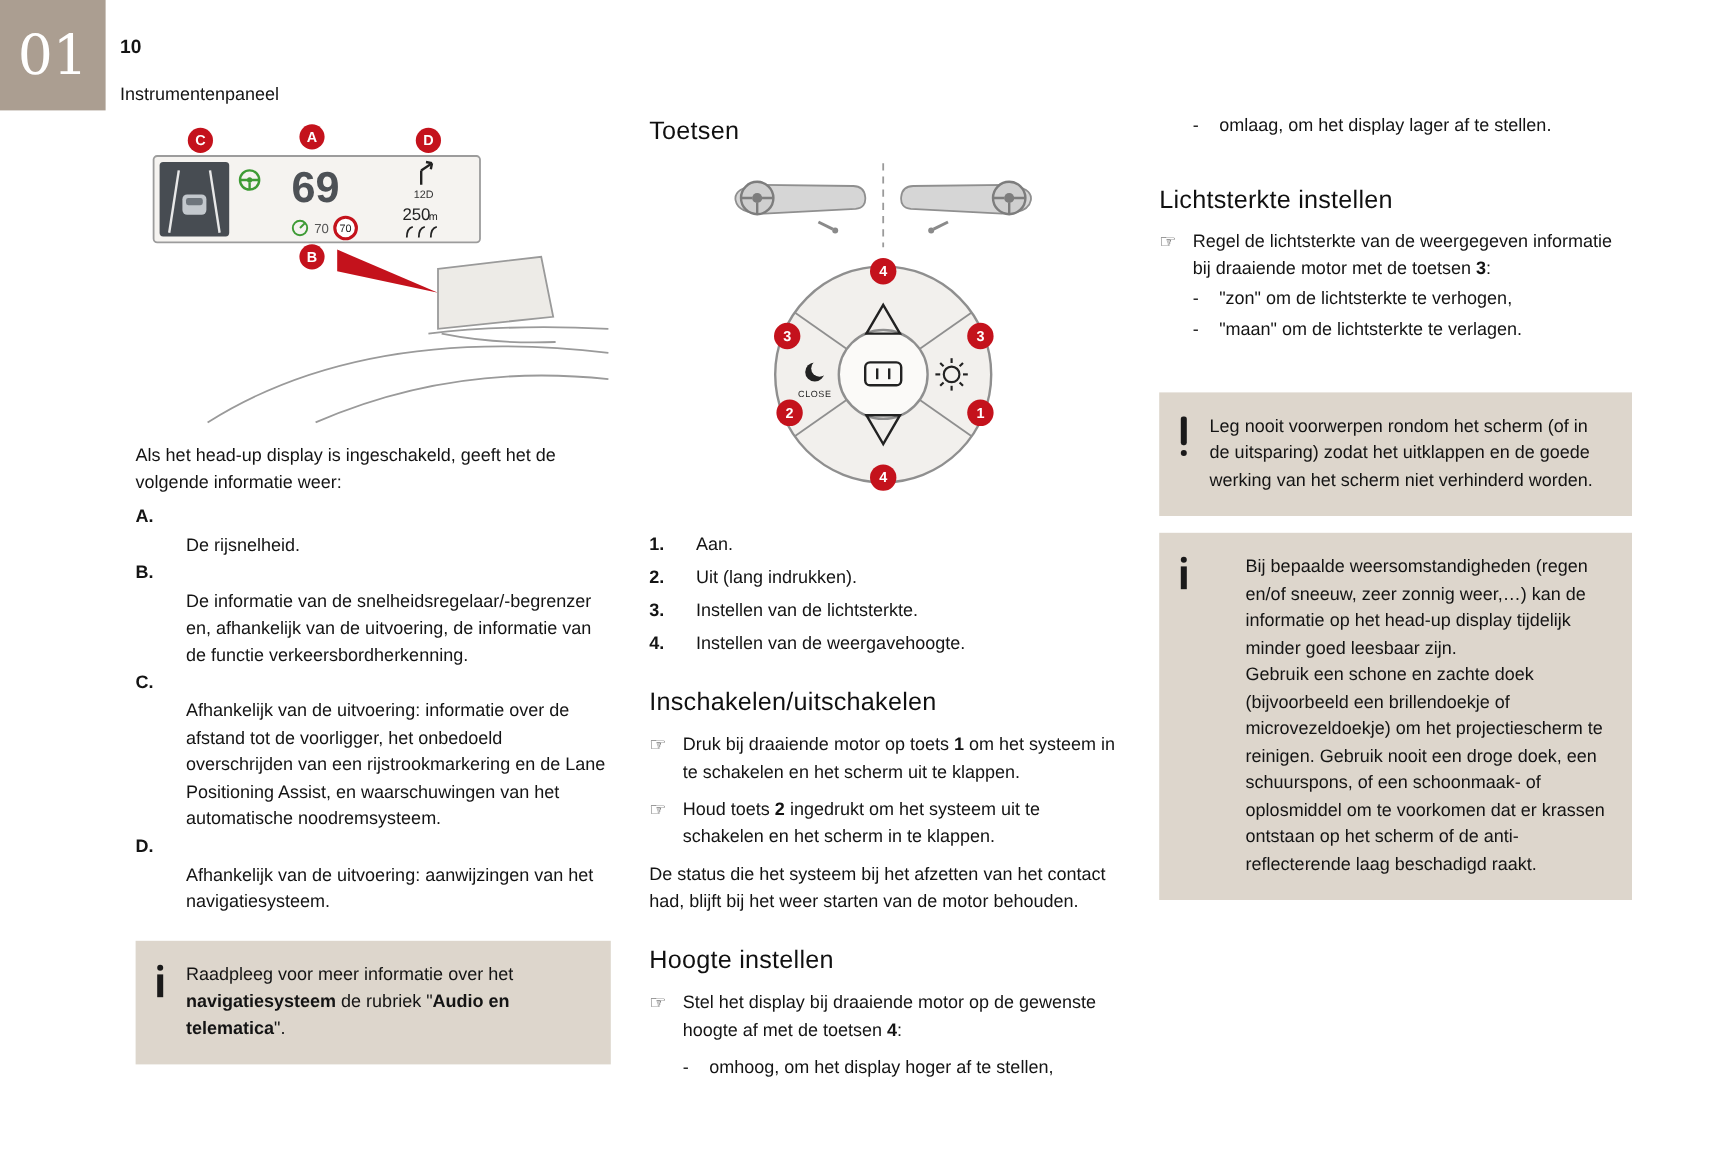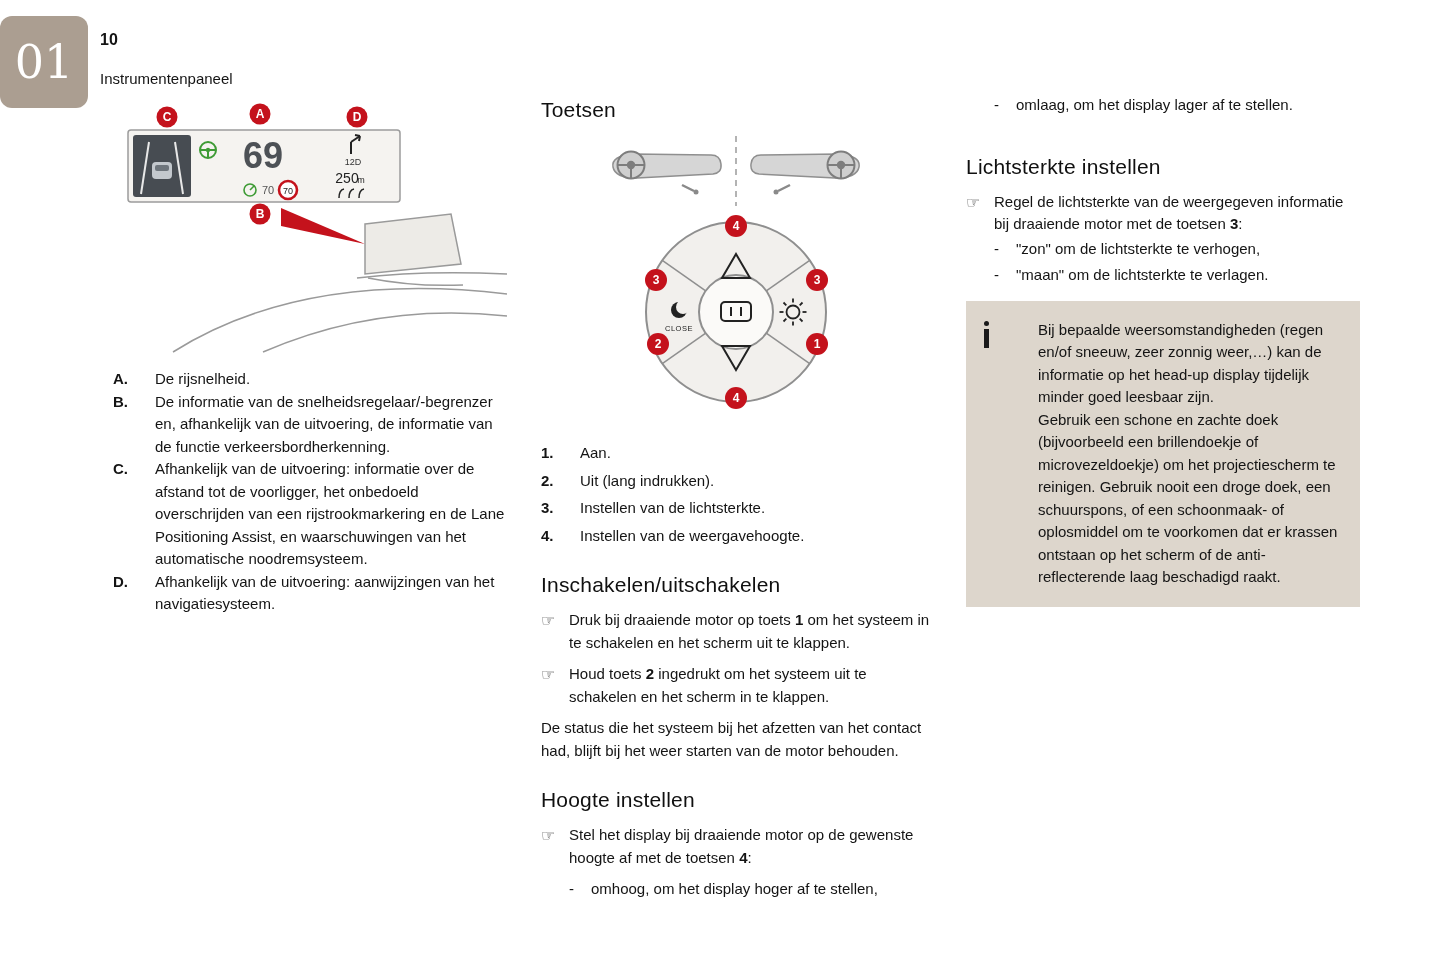--- a/index.html
+++ b/index.html
@@ -1,39 +1,39 @@
 <!DOCTYPE html>
 <html><head>
 <meta charset="utf-8">
 <style>
   * { margin:0; padding:0; box-sizing:border-box; }
   body { background:#ffffff; font-family:"Liberation Sans", sans-serif; color:#141414; }
   .page { position:relative; width:1445px; height:964px; background:#fff; overflow:hidden; }
 
-  .chapter-block { position:absolute; left:0; top:16px; width:88px; height:92px;
+  .chapter-block { position:absolute; left:0; top:0; width:88px; height:92px;
     background:#ab9e91; color:#fff; display:flex; align-items:center; justify-content:center;
-    font-family:"DejaVu Serif", serif; font-size:46px; font-weight:400;border-radius:12px; }
+    font-family:"DejaVu Serif", serif; font-size:46px; font-weight:400; }
   .page-number { position:absolute; left:100px; top:31px; font-size:16px; font-weight:700; }
   .page-section { position:absolute; left:100px; top:70px; font-size:15px; }
 
   .col { position:absolute; }
   h2 { font-size:21px; font-weight:400; margin:0 0 12px; color:#101010; letter-spacing:.2px; }
   h2.sub { margin-top:26px; }
   p { font-size:15px; line-height:1.5; }
   b { font-weight:700; }
 
   .fig { margin:4px 0 10px; }
   svg text { font-family:"Liberation Sans", sans-serif; }
 
   .intro { margin-top:10px; }
 
   .abc-list { margin-top:6px; font-size:15px; line-height:1.5; }
   .abc-list .row { display:flex; }
   .abc-list .lbl { flex:none; width:42px; font-weight:700; }
-  .abc-list .txt { flex:1; }
+  .abc-list .txt { flex:1;margin-top:24px; }
 
   .numlist { margin-top:12px; font-size:15px; line-height:1.5; }
   .numlist .row { display:flex; margin-bottom:5px; }
   .numlist .num { flex:none; width:39px; font-weight:700; }
 
   .bullet { display:flex; font-size:15px; line-height:1.5; margin-bottom:9px; }
   .bullet .hand { flex:none; width:28px; color:#3a3a3a; font-size:16px; }
   .bullet .btxt { flex:1; }
 
   .dashrow { display:flex; font-size:15px; line-height:1.5; margin-left:28px; margin-bottom:4px; }
@@ -129,40 +129,50 @@
           <circle cx="147" cy="12" r="10.5" fill="#c4121c"></circle>
           <text x="147" y="16" font-size="12" font-weight="bold" fill="#fff" text-anchor="middle">A</text>
           <circle cx="244" cy="15" r="10.5" fill="#c4121c"></circle>
           <text x="244" y="19" font-size="12" font-weight="bold" fill="#fff" text-anchor="middle">D</text>
           <circle cx="147" cy="112" r="10.5" fill="#c4121c"></circle>
           <text x="147" y="116" font-size="12" font-weight="bold" fill="#fff" text-anchor="middle">B</text>
         </g>
       </svg>
     </div>
 
+    <p class="intro">Als het head-up display is ingeschakeld, geeft het de volgende informatie weer:</p>
 
     <div class="abc-list">
       <div class="row">
         <span class="lbl">A.</span>
         <span class="txt">De rijsnelheid.</span>
       </div>
       <div class="row">
         <span class="lbl">B.</span>
         <span class="txt">De informatie van de snelheidsregelaar/-begrenzer en, afhankelijk van de uitvoering, de informatie van de functie verkeersbordherkenning.</span>
       </div>
       <div class="row">
         <span class="lbl">C.</span>
         <span class="txt">Afhankelijk van de uitvoering: informatie over de afstand tot de voorligger, het onbedoeld overschrijden van een rijstrookmarkering en de Lane Positioning Assist, en waarschuwingen van het automatische noodremsysteem.</span>
       </div>
       <div class="row">
         <span class="lbl">D.</span>
         <span class="txt">Afhankelijk van de uitvoering: aanwijzingen van het navigatiesysteem.</span>
       </div>
     </div>
 
+    <aside class="box note1-box">
+      <div class="icon-col i-glyph">
+        <div class="dot"></div>
+          <div class="stem"></div>
+      </div>
+      <div class="box-body">
+        <p><span>Raadpleeg voor meer informatie over het </span><b>navigatiesysteem</b><span> de rubriek "</span><b>Audio en telematica</b><span>".</span></p>
+      </div>
+    </aside>
   </section>
 
   <section class="col" style="left:541px; top:98px; width:392px;">
     <h2>Toetsen</h2>
 
     <div class="fig">
       <svg width="390" height="292" viewBox="0 0 390 292">
         <line x1="195" y1="2" x2="195" y2="72" stroke="#9a9a9a" stroke-width="1.5" stroke-dasharray="6 5"></line>
 
         <path d="M 92 20 Q 70 22 72 33 Q 74 44 96 44 L 172 40 Q 181 39 180 30 Q 179 21 170 21 Z" fill="#d6d6d6" stroke="#8f8f8f" stroke-width="1.5"></path>
@@ -301,20 +311,29 @@
     </div>
     <div class="dashrow">
       <span class="dash">-</span>
       <span class="dtxt">"zon" om de lichtsterkte te verhogen,</span>
     </div>
     <div class="dashrow">
       <span class="dash">-</span>
       <span class="dtxt">"maan" om de lichtsterkte te verlagen.</span>
     </div>
 
+    <aside class="box warn-box">
+      <div class="icon-col warn-glyph">
+        <div class="stem"></div>
+          <div class="dot"></div>
+      </div>
+      <div class="box-body">
+        <p>Leg nooit voorwerpen rondom het scherm (of in de uitsparing) zodat het uitklappen en de goede werking van het scherm niet verhinderd worden.</p>
+      </div>
+    </aside>
 
     <aside class="box note2-box">
       <div class="icon-col i-glyph">
         <div class="dot"></div>
           <div class="stem"></div>
       </div>
       <div class="box-body">
         <p>Bij bepaalde weersomstandigheden (regen en/of sneeuw, zeer zonnig weer,…) kan de informatie op het head-up display tijdelijk minder goed leesbaar zijn.</p>
         <p>Gebruik een schone en zachte doek (bijvoorbeeld een brillendoekje of microvezeldoekje) om het projectiescherm te reinigen. Gebruik nooit een droge doek, een schuurspons, of een schoonmaak- of oplosmiddel om te voorkomen dat er krassen ontstaan op het scherm of de anti-reflecterende laag beschadigd raakt.</p>
       </div>

